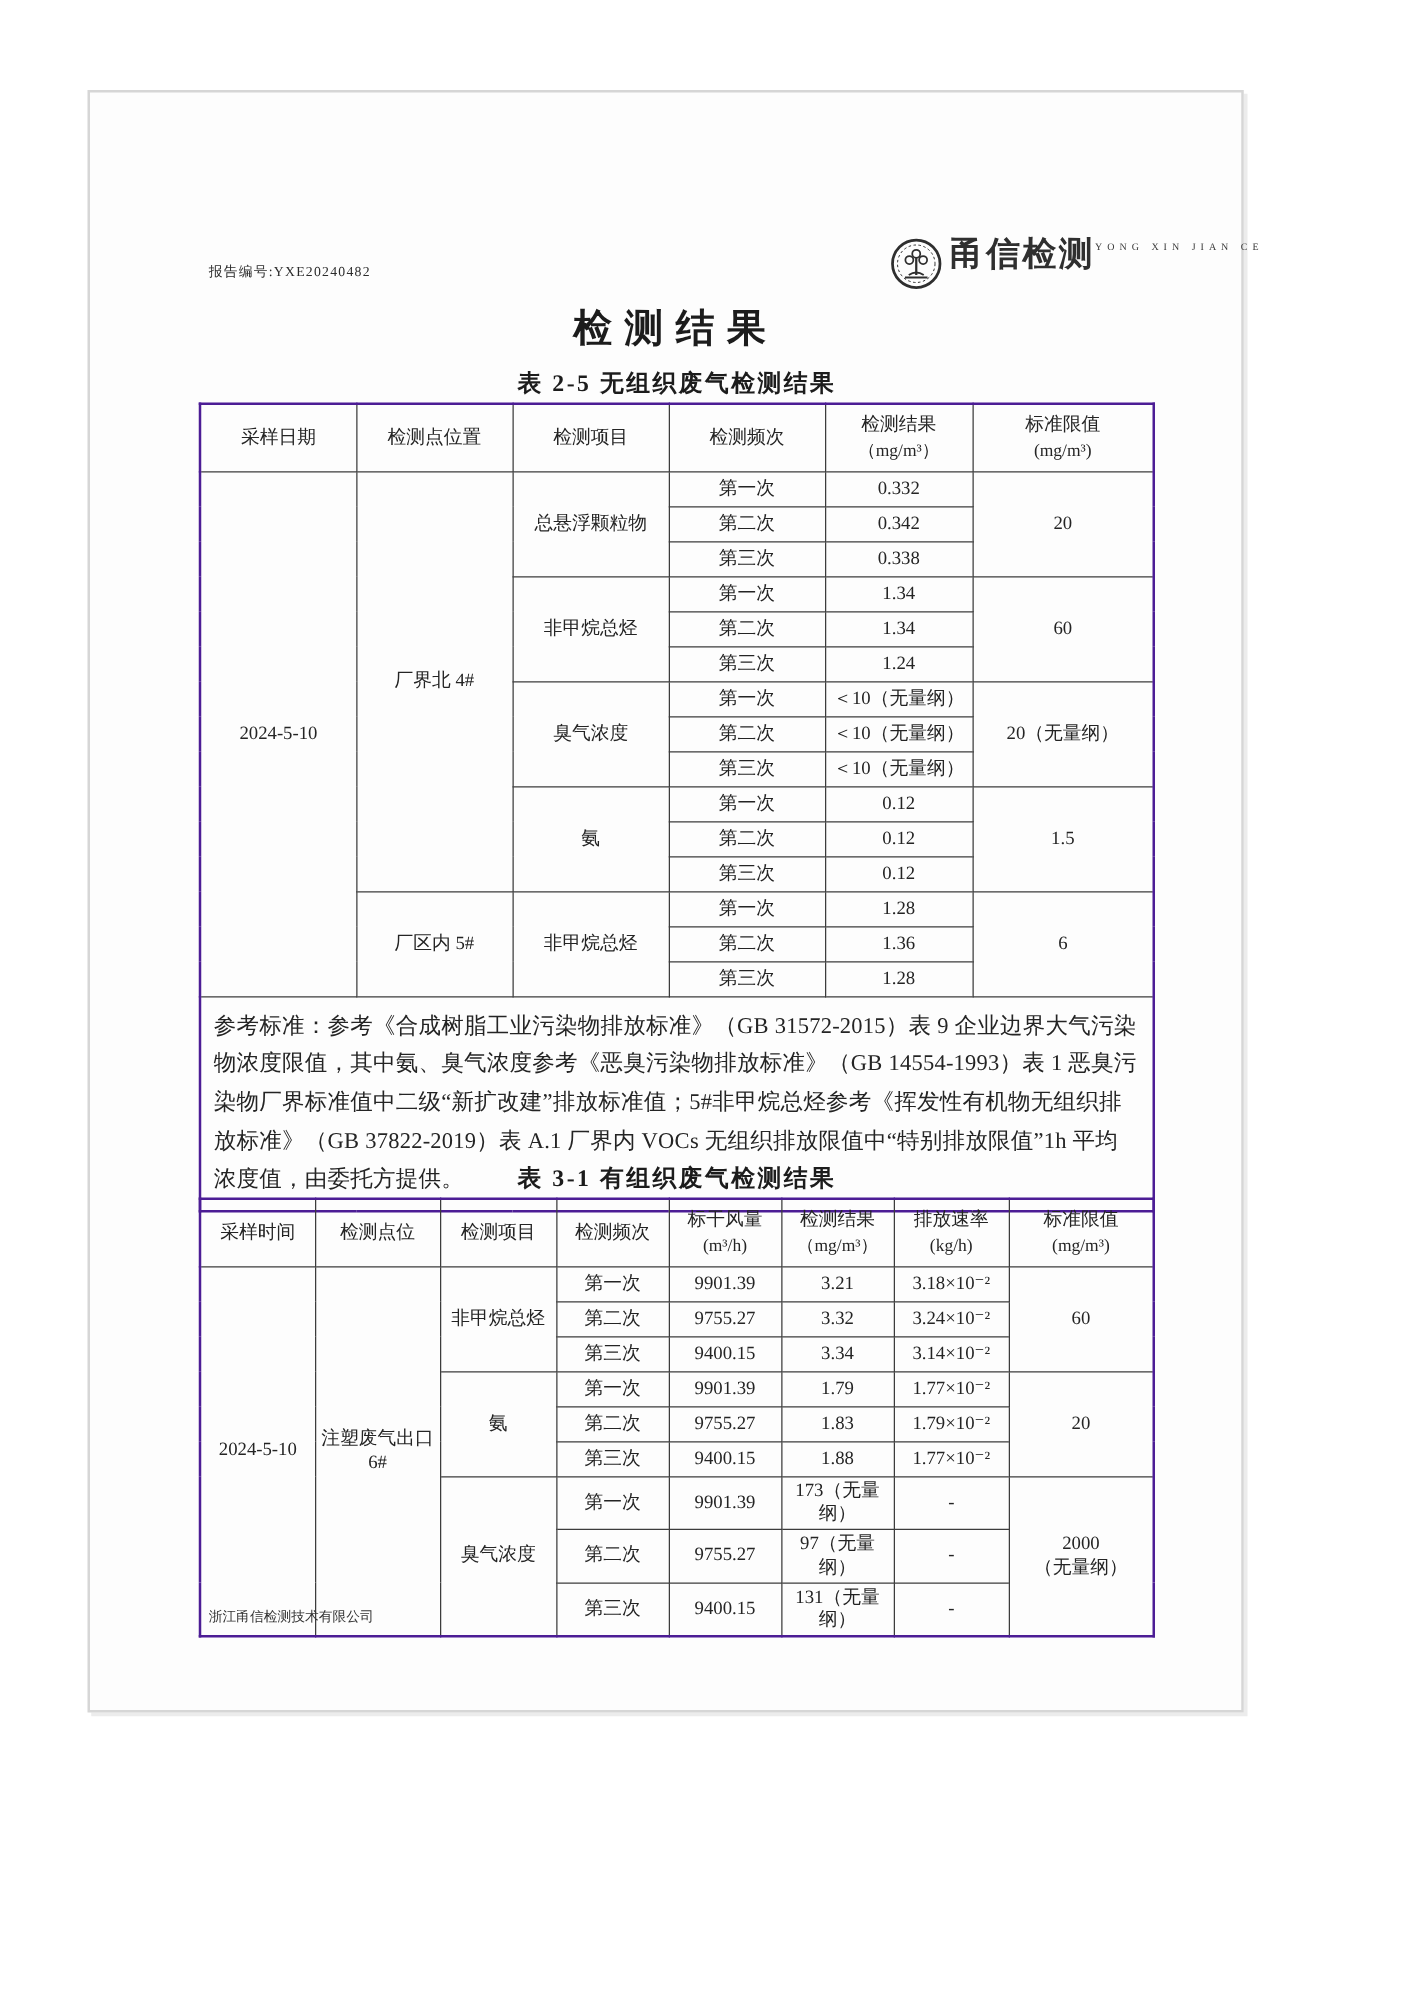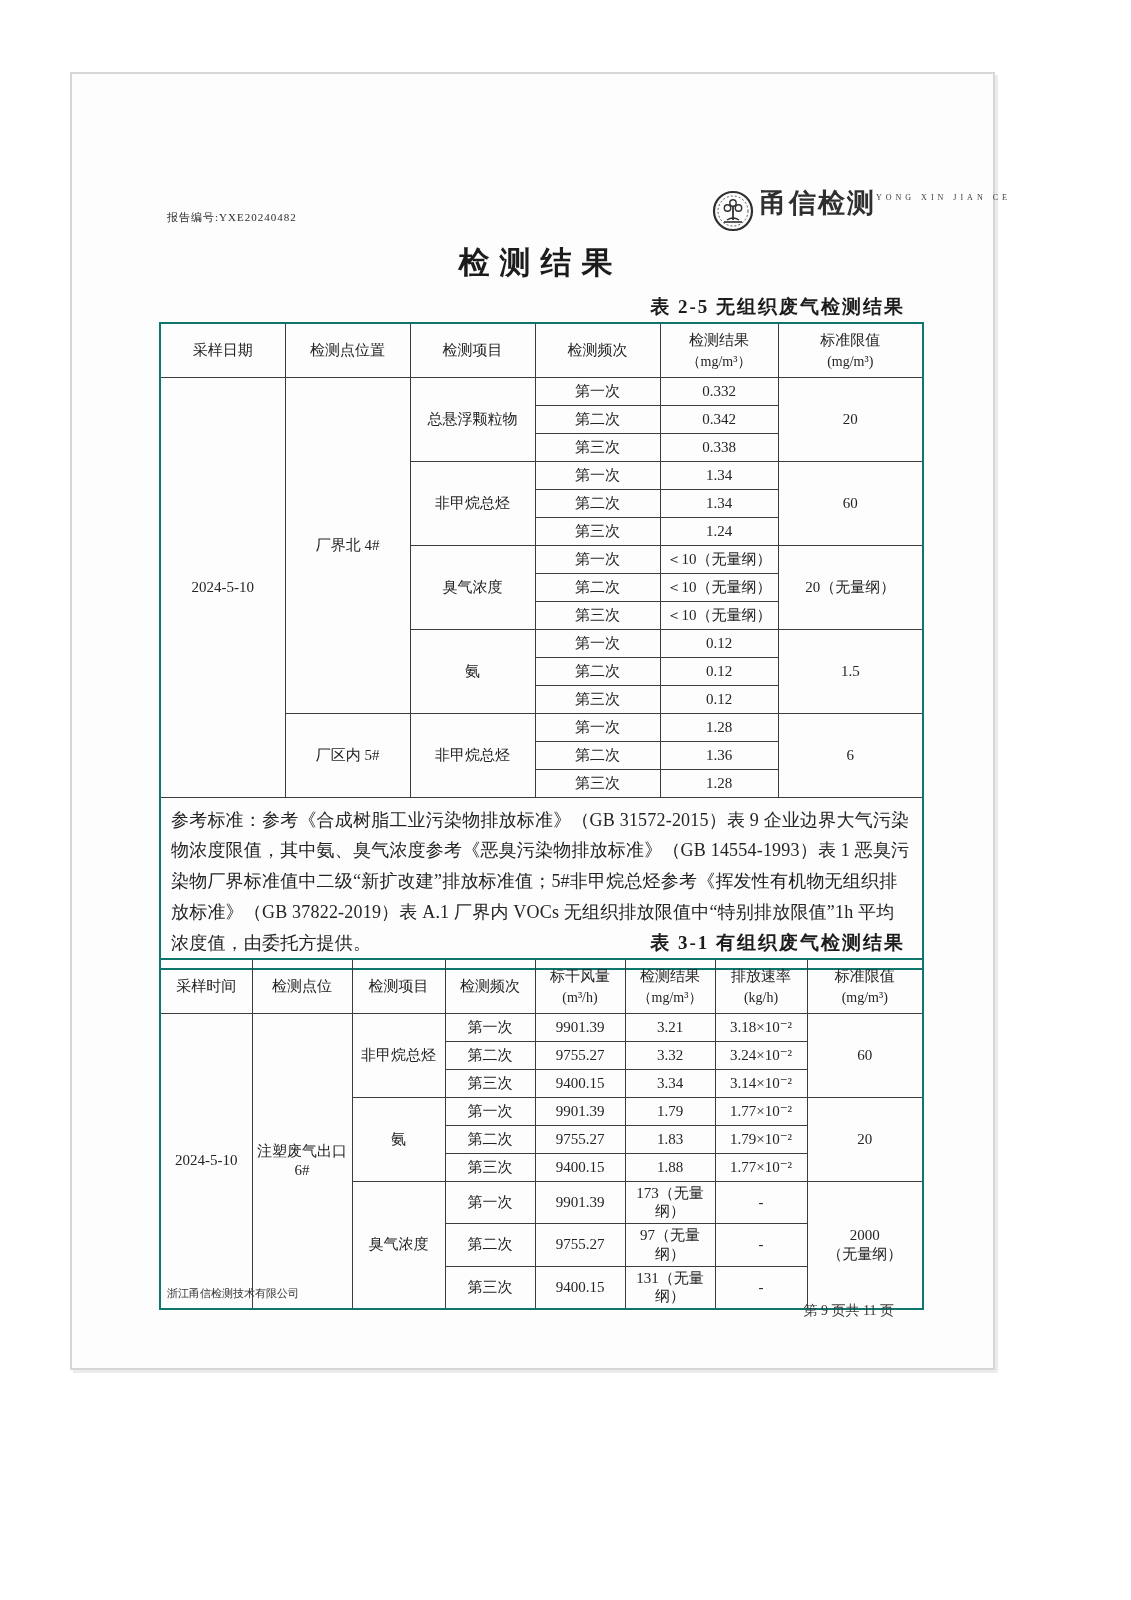--- a/index.html
+++ b/index.html
@@ -20,31 +20,31 @@
           align-items:flex-start; gap:6px; color:#2f2f2f; }
   .logo .emblem { width:42px; height:42px; flex:0 0 auto; }
   .logo .emblem svg { width:42px; height:42px; }
   .logo .wordmark { display:flex; flex-direction:row; line-height:1; }
   .logo .cn { font-size:27px; font-weight:bold; letter-spacing:2px; white-space:nowrap; }
   .logo .en { font-size:8px; letter-spacing:4px; margin-top:4px; color:#3a3a3a; white-space:nowrap; }
 
   .doc-title { position:absolute; left:87px; top:168px; width:763px; text-align:center;
                font-size:31px; font-weight:bold; letter-spacing:10px; color:#1c1c1c; }
 
-  .tbl-caption { position:absolute; left:70px; width:763px; text-align:right;
+  .tbl-caption { position:absolute; left:88px; width:763px; text-align:center;
                  font-size:19px; font-weight:bold; letter-spacing:2px; color:#1c1c1c; }
   .cap-2 { top:220px; }
   .cap-3 { top:856px; }
 
   .tbl-host { position:absolute; left:87px; }
   .host-2 { top:248px; }
   .host-3 { top:884px; }
 
   table.report-table { border-collapse:collapse; table-layout:fixed; width:763px;
-                       border:2px solid #0f766e; background:transparent; }
+                       border:2px solid #4c1d95; background:transparent; }
   .report-table th, .report-table td {
       border:1.5px solid #3c3c3c; text-align:center; vertical-align:middle;
       font-size:15px; color:#242424; padding:2px 3px; white-space:pre-line; }
   .report-table th { font-weight:normal; height:54px; line-height:1.5; }
   .report-table th .unit { font-size:14px; }
   .report-table td { height:28px; line-height:1.25; }
   .report-table td.note-cell { text-align:left; font-size:18px; line-height:1.72;
       padding:7px 10px 9px 10px; height:auto; letter-spacing:0.2px; }
 
   .footer-company { position:absolute; left:95px; top:1212px; font-size:11px; color:#333; }
@@ -272,16 +272,15 @@
               <td>第三次</td>
               <td>9400.15</td>
               <td>131（无量纲）</td>
               <td>-</td>
             </tr>
           </tbody>
         </table>
       </div>
 
     <div class="footer-company">浙江甬信检测技术有限公司</div>
-    <div class="footer-page">第 9 页共 11 页</div>
   </div>
 
 </div>
 
 </body></html>

